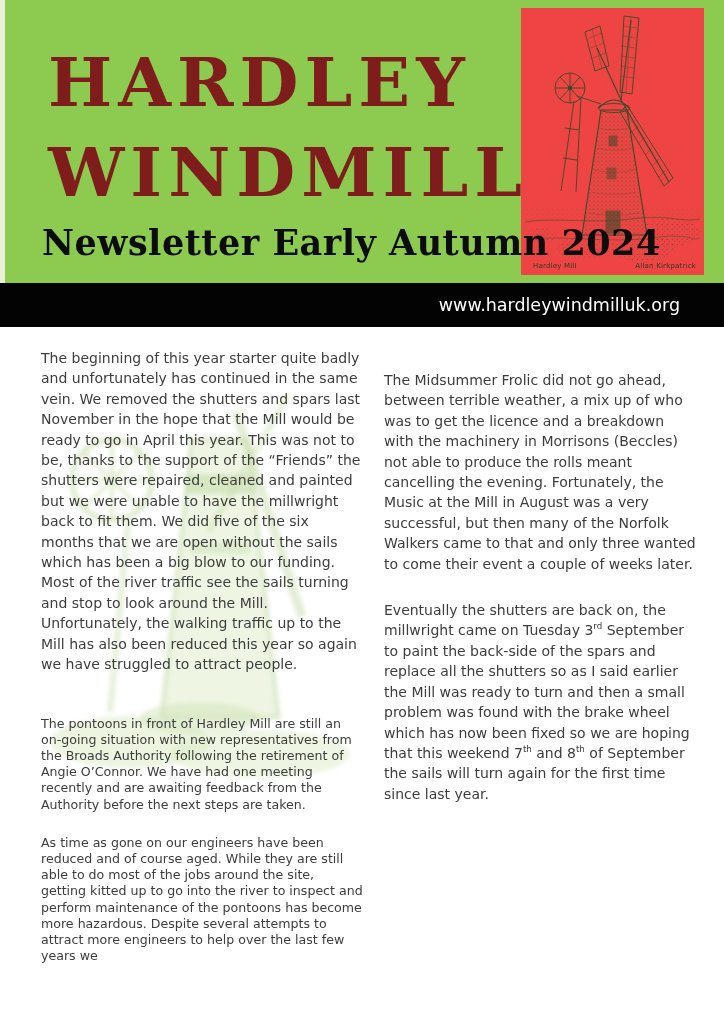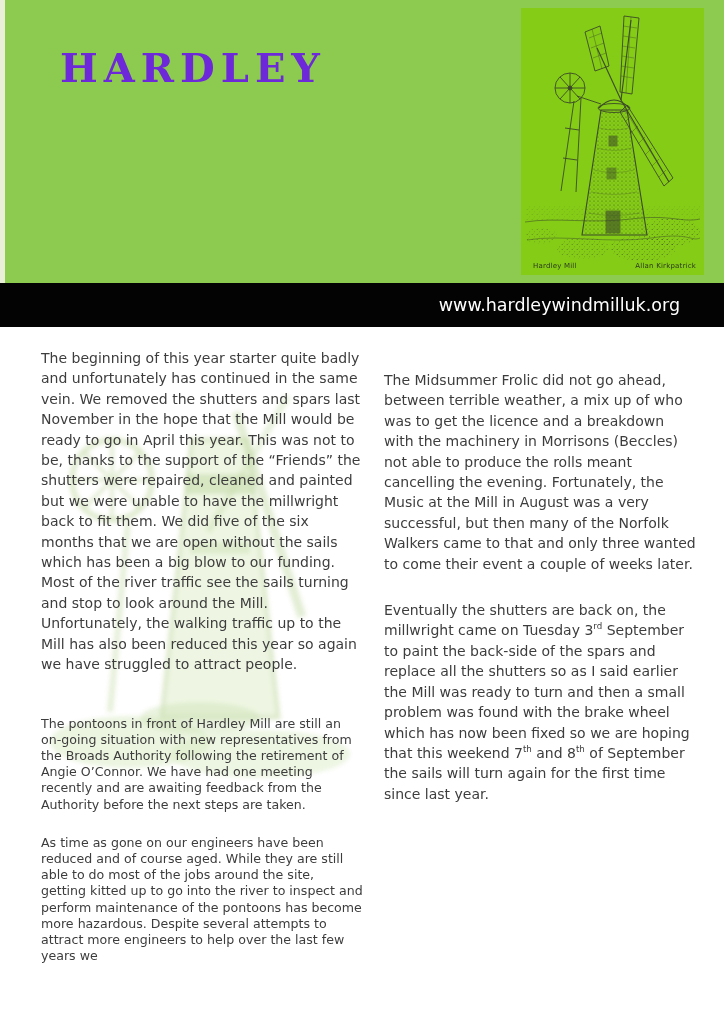--- a/index.html
+++ b/index.html
@@ -2,31 +2,31 @@
 <html><head>
 <meta charset="utf-8">
 <style>
   html,body{margin:0;padding:0;background:#ffffff;}
   .page{position:relative;width:724px;height:1024px;background:#ffffff;overflow:hidden;
         font-family:"DejaVu Sans","Liberation Sans",sans-serif;}
 
   
   .masthead{position:absolute;left:0;top:0;width:724px;height:283px;background:#8ccb4f;}
   .masthead-edge{position:absolute;left:0;top:0;width:5px;height:283px;background:#e9efd9;}
-  .title-line{position:absolute;left:60px;color:#6d28d9;line-height:1;
+  .title-line{position:absolute;left:48px;color:#7f1d1d;line-height:1;
               font-family:"DejaVu Serif","Liberation Serif",serif;font-weight:bold;
-              font-size:40px;letter-spacing:6px;white-space:nowrap;}
+              font-size:68px;letter-spacing:6px;white-space:nowrap;}
   .title-line.l1{top:48px;}
   .title-line.l2{top:138px;}
   .subtitle{position:absolute;left:42px;top:222px;z-index:3;color:#0c0c0c;
             font-family:"DejaVu Serif","Liberation Serif",serif;font-weight:bold;
             font-size:35px;letter-spacing:0.5px;white-space:nowrap;}
 
   
-  .mill-panel{position:absolute;left:521px;top:8px;width:183px;height:267px;background:#84cc16;z-index:1;}
+  .mill-panel{position:absolute;left:521px;top:8px;width:183px;height:267px;background:#ef4444;z-index:1;}
   .mill-panel svg{position:absolute;left:0;top:0;}
   .mill-cap{position:absolute;bottom:5px;font-size:7px;color:#2c3a1e;letter-spacing:0.2px;}
   .mill-cap.left{left:12px;}
   .mill-cap.right{right:8px;}
 
   
   .urlbar{position:absolute;left:0;top:283px;width:724px;height:44px;background:#030303;box-sizing:border-box;
           color:#ffffff;font-size:17.5px;line-height:44px;text-align:right;padding-right:44px;}
 
   
@@ -45,20 +45,21 @@
   sup{font-size:0.62em;line-height:0;vertical-align:super;}
 </style>
 </head>
 <body>
 
 <div class="page">
 
   <div class="masthead">
     <div class="masthead-edge"></div>
     <div class="title-line l1">HARDLEY</div>
+    <div class="title-line l2">WINDMILL</div>
 
     <div class="mill-panel">
       <svg width="183" height="267" viewBox="0 0 183 267">
         <defs>
           <pattern id="spk" width="4" height="4" patternUnits="userSpaceOnUse">
             <circle cx="1" cy="1" r="0.55" fill="#41502b"></circle>
             <circle cx="3" cy="3" r="0.45" fill="#41502b" opacity="0.7"></circle>
           </pattern>
           <pattern id="spk2" width="5" height="5" patternUnits="userSpaceOnUse">
             <circle cx="1.2" cy="1.5" r="0.6" fill="#41502b" opacity="0.8"></circle>
@@ -139,20 +140,21 @@
           <ellipse cx="122" cy="240" rx="33" ry="13" fill="url(#spk2)" stroke="none"></ellipse>
           <ellipse cx="62" cy="240" rx="26" ry="11" fill="url(#spk2)" stroke="none" opacity="0.8"></ellipse>
           <ellipse cx="20" cy="228" rx="16" ry="8" fill="url(#spk2)" stroke="none" opacity="0.7"></ellipse>
           <path d="M6,232 C40,226 90,236 130,230 S170,234 179,230" opacity="0.5"></path>
         </g>
       </svg>
       <div class="mill-cap left">Hardley Mill</div>
       <div class="mill-cap right">Allan Kirkpatrick</div>
     </div>
 
+    <div class="subtitle">Newsletter Early Autumn 2024</div>
   </div>
 
   <div class="urlbar">
     <span>www.hardleywindmilluk.org</span>
   </div>
 
   <div class="article">
 
     <svg class="watermark" viewBox="0 0 318 410">
       <defs>

